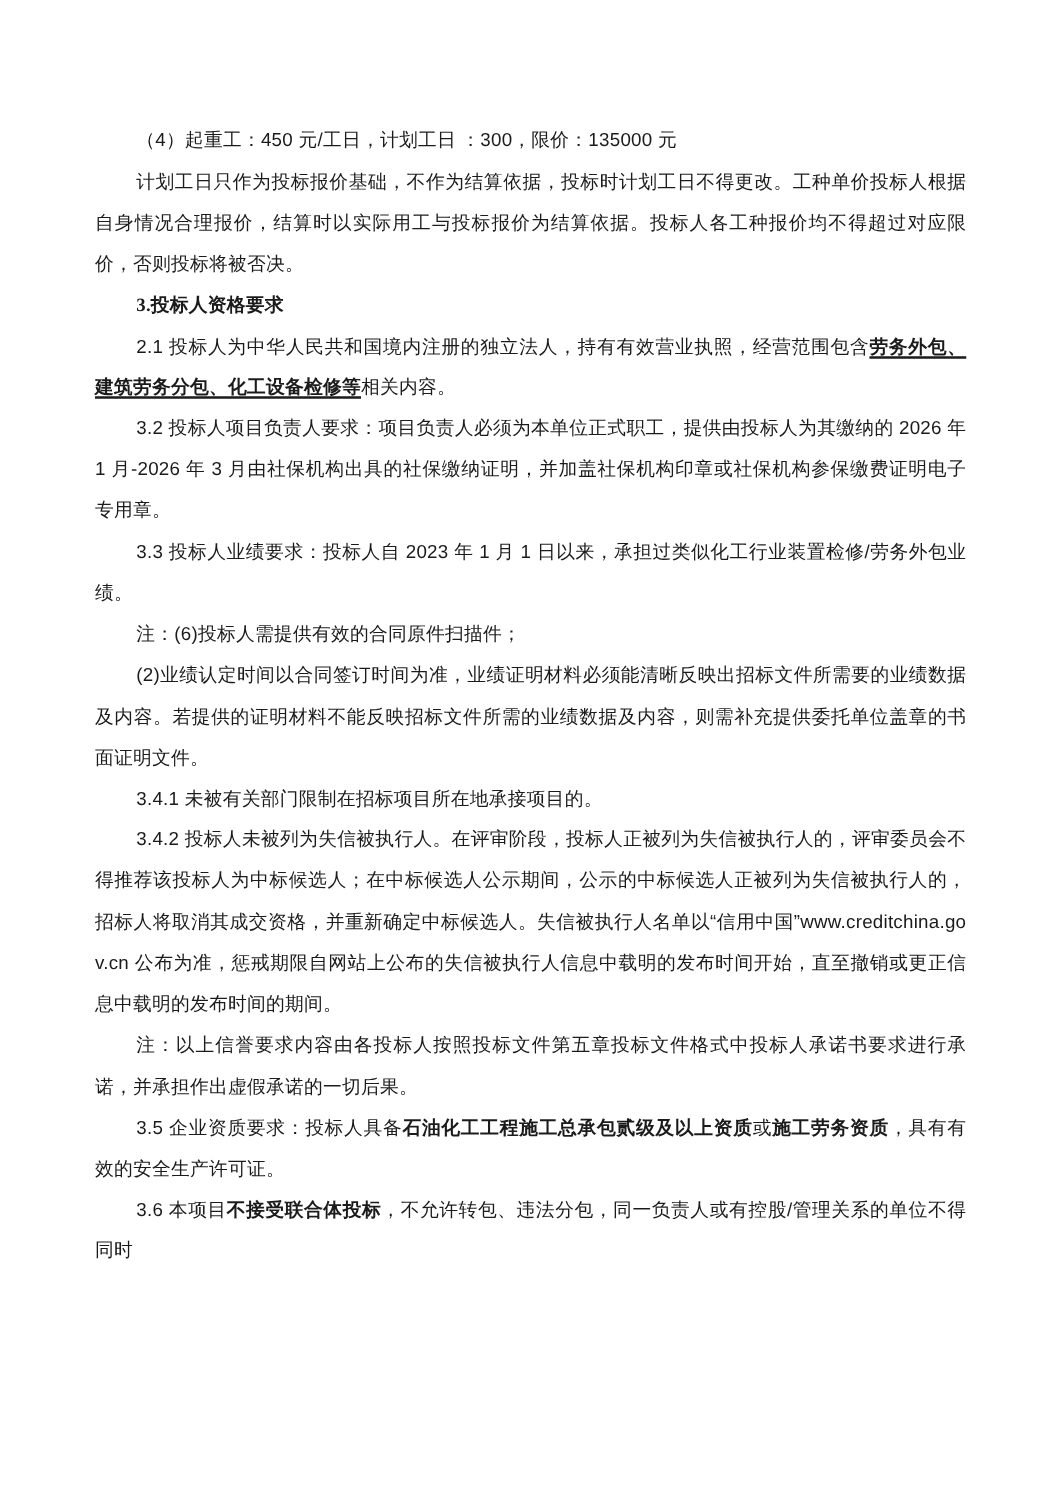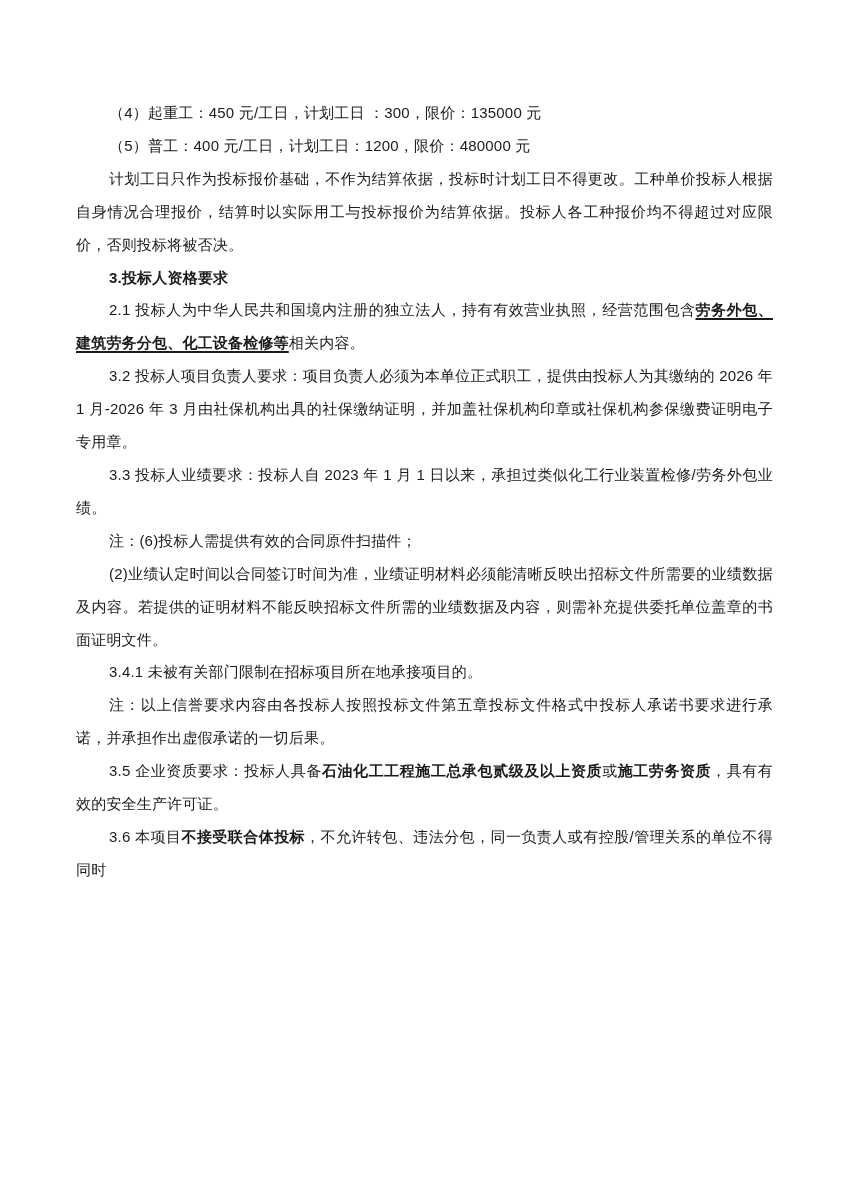--- a/index.html
+++ b/index.html
@@ -31,39 +31,40 @@
     text-align: justify;
     text-justify: inter-character;
     letter-spacing: 0.2px;
     word-break: break-all;
   }
   .para.indent {
     text-indent: 33px;
   }
   .seg.bold {
     font-weight: 700;
+    font-family: Liberation Serif, serif;
   }
   .seg.underline {
     text-decoration: underline;
     text-decoration-thickness: 1.5px;
     text-underline-offset: 3px;
   }
 </style>
 </head>
 <body>
 
 <div class="page">
   <div class="doc" id="doc">
       <p class="para indent"><span class="seg">（4）起重工：450 元/工日，计划工日 ：300，限价：135000 元</span></p>
-      <p class="para indent"><span class="seg">（5）普工：400 元/工日，计划工日：1200，限价：480000 元</span></p>
       <p class="para indent"><span class="seg">计划工日只作为投标报价基础，不作为结算依据，投标时计划工日不得更改。工种单价投标人根据自身情况合理报价，结算时以实际用工与投标报价为结算依据。投标人各工种报价均不得超过对应限价，否则投标将被否决。</span></p>
       <p class="para indent"><span class="seg bold">3.投标人资格要求</span></p>
       <p class="para indent"><span class="seg">2.1 投标人为中华人民共和国境内注册的独立法人，持有有效营业执照，经营范围包含</span><span class="seg bold underline">劳务外包、建筑劳务分包、化工设备检修等</span><span class="seg">相关内容。</span></p>
       <p class="para indent"><span class="seg">3.2 投标人项目负责人要求：项目负责人必须为本单位正式职工，提供由投标人为其缴纳的 2026 年 1 月-2026 年 3 月由社保机构出具的社保缴纳证明，并加盖社保机构印章或社保机构参保缴费证明电子专用章。</span></p>
       <p class="para indent"><span class="seg">3.3 投标人业绩要求：投标人自 2023 年 1 月 1 日以来，承担过类似化工行业装置检修/劳务外包业绩。</span></p>
       <p class="para indent"><span class="seg">注：(6)投标人需提供有效的合同原件扫描件；</span></p>
       <p class="para indent"><span class="seg">(2)业绩认定时间以合同签订时间为准，业绩证明材料必须能清晰反映出招标文件所需要的业绩数据及内容。若提供的证明材料不能反映招标文件所需的业绩数据及内容，则需补充提供委托单位盖章的书面证明文件。</span></p>
       <p class="para indent"><span class="seg">3.4.1 未被有关部门限制在招标项目所在地承接项目的。</span></p>
+      <p class="para indent"><span class="seg">3.4.2 投标人未被列为失信被执行人。在评审阶段，投标人正被列为失信被执行人的，评审委员会不得推荐该投标人为中标候选人；在中标候选人公示期间，公示的中标候选人正被列为失信被执行人的，招标人将取消其成交资格，并重新确定中标候选人。失信被执行人名单以“信用中国”www.creditchina.gov.cn 公布为准，惩戒期限自网站上公布的失信被执行人信息中载明的发布时间开始，直至撤销或更正信息中载明的发布时间的期间。</span></p>
       <p class="para indent"><span class="seg">注：以上信誉要求内容由各投标人按照投标文件第五章投标文件格式中投标人承诺书要求进行承诺，并承担作出虚假承诺的一切后果。</span></p>
       <p class="para indent"><span class="seg">3.5 企业资质要求：投标人具备</span><span class="seg bold">石油化工工程施工总承包贰级及以上资质</span><span class="seg">或</span><span class="seg bold">施工劳务资质</span><span class="seg">，具有有效的安全生产许可证。</span></p>
       <p class="para indent"><span class="seg">3.6 本项目</span><span class="seg bold">不接受联合体投标</span><span class="seg">，不允许转包、违法分包，同一负责人或有控股/管理关系的单位不得同时</span></p>
     </div>
 </div>
 
 </body></html>

